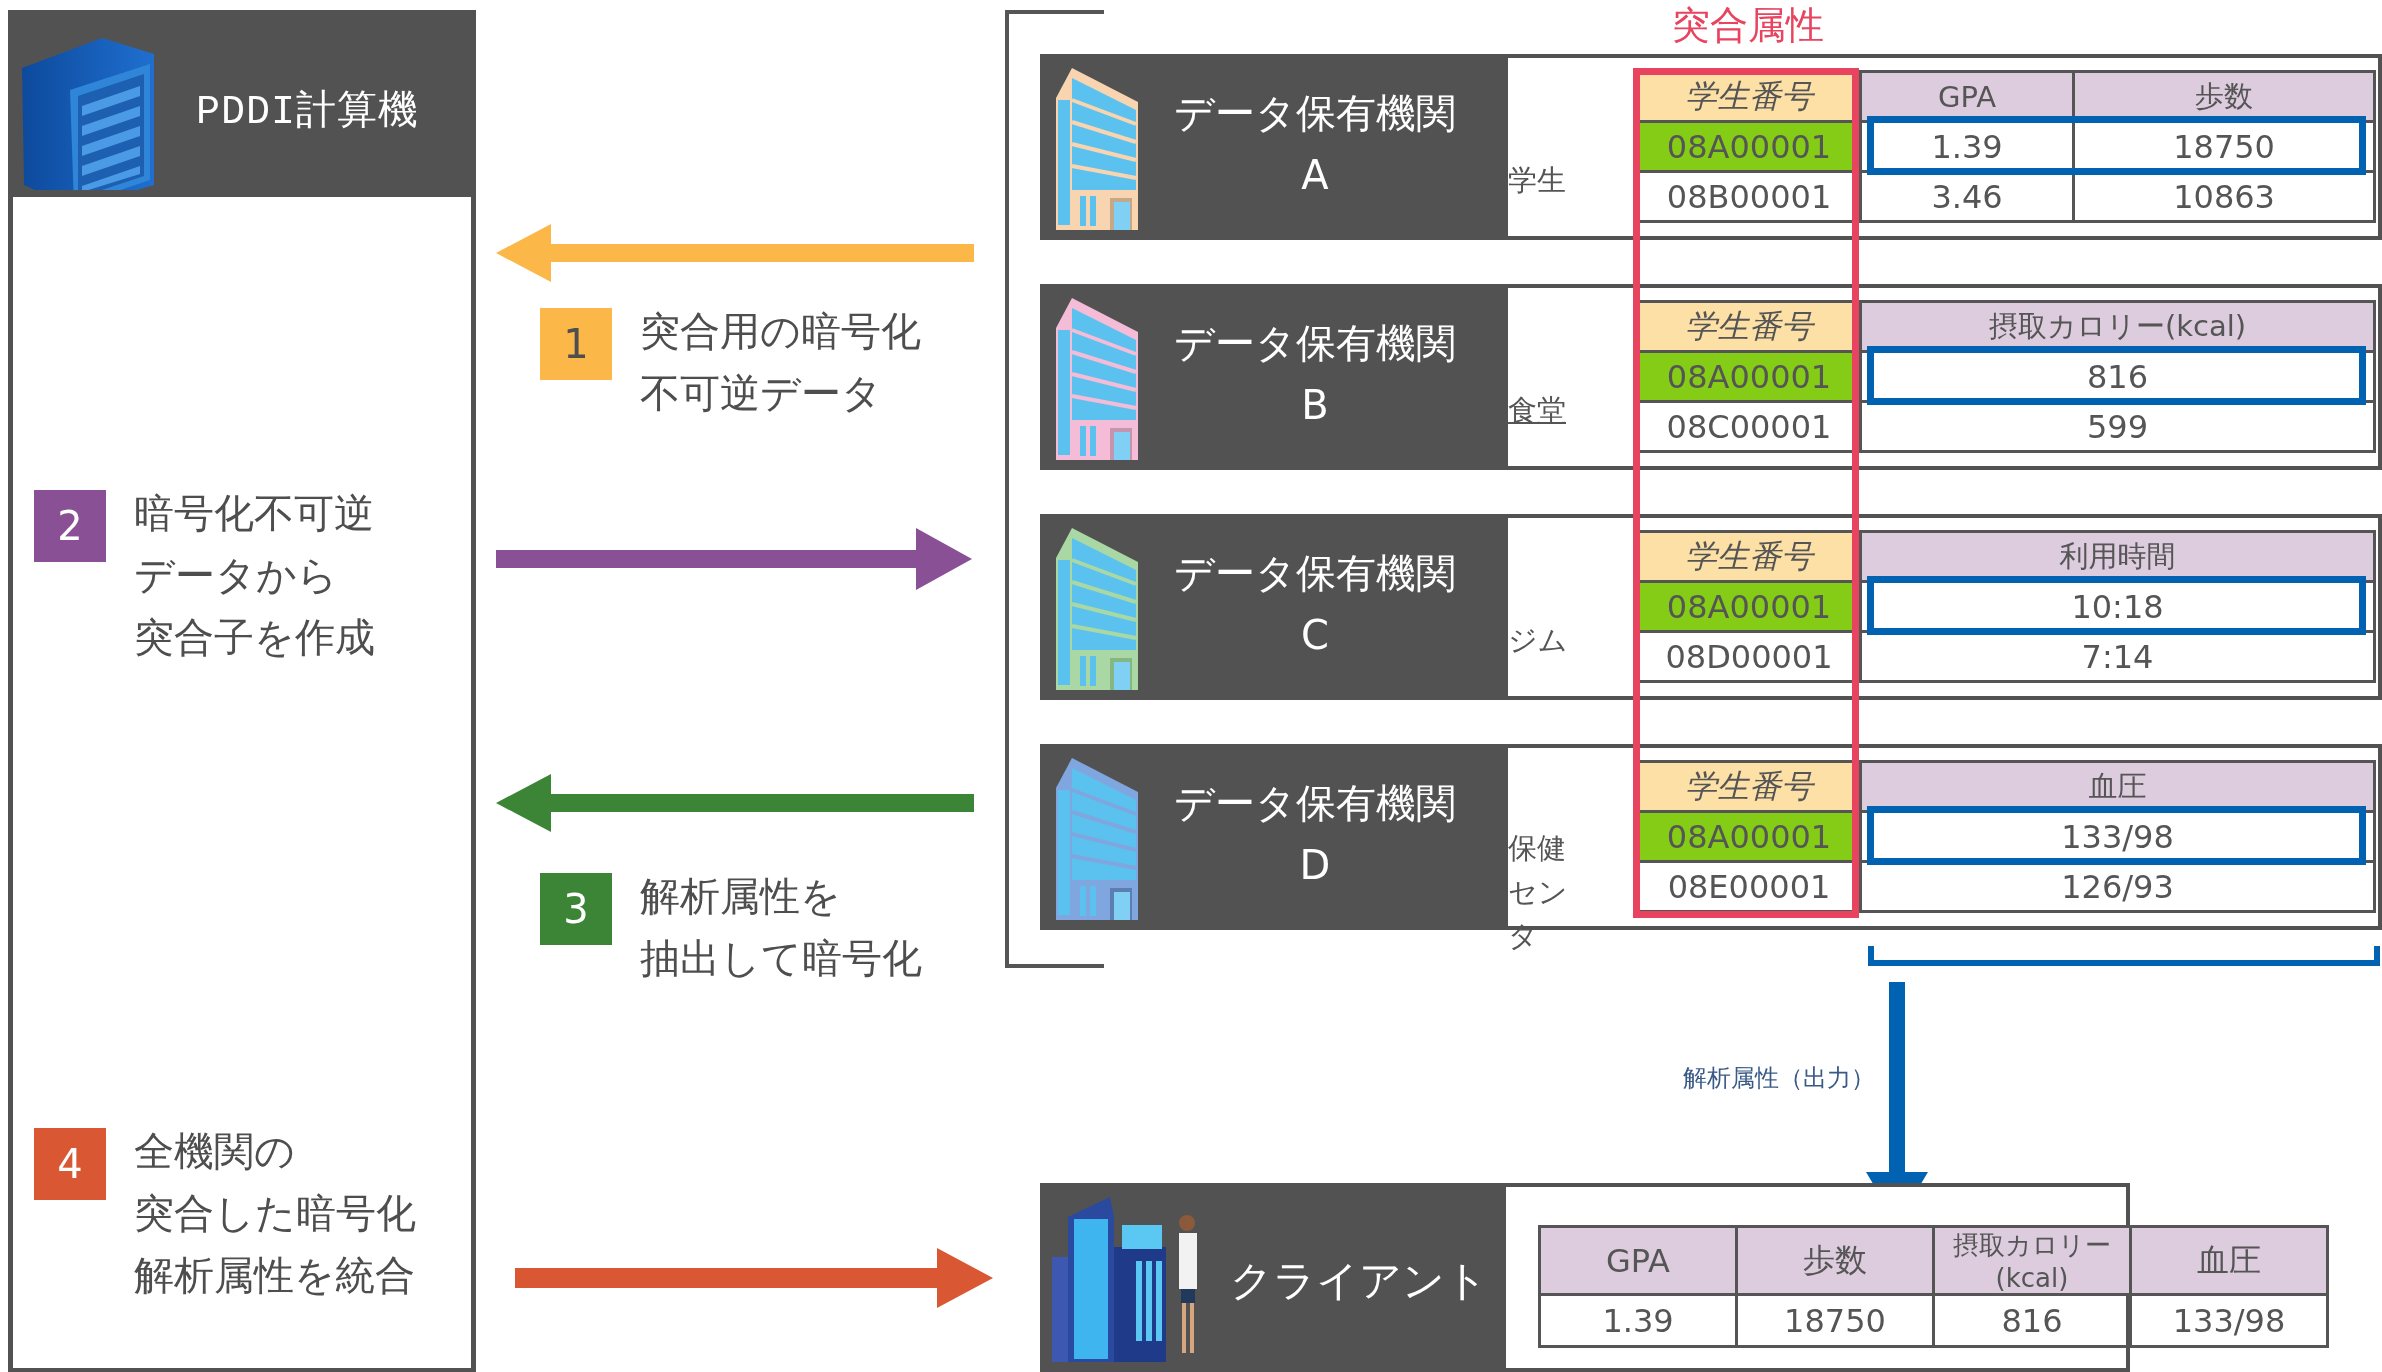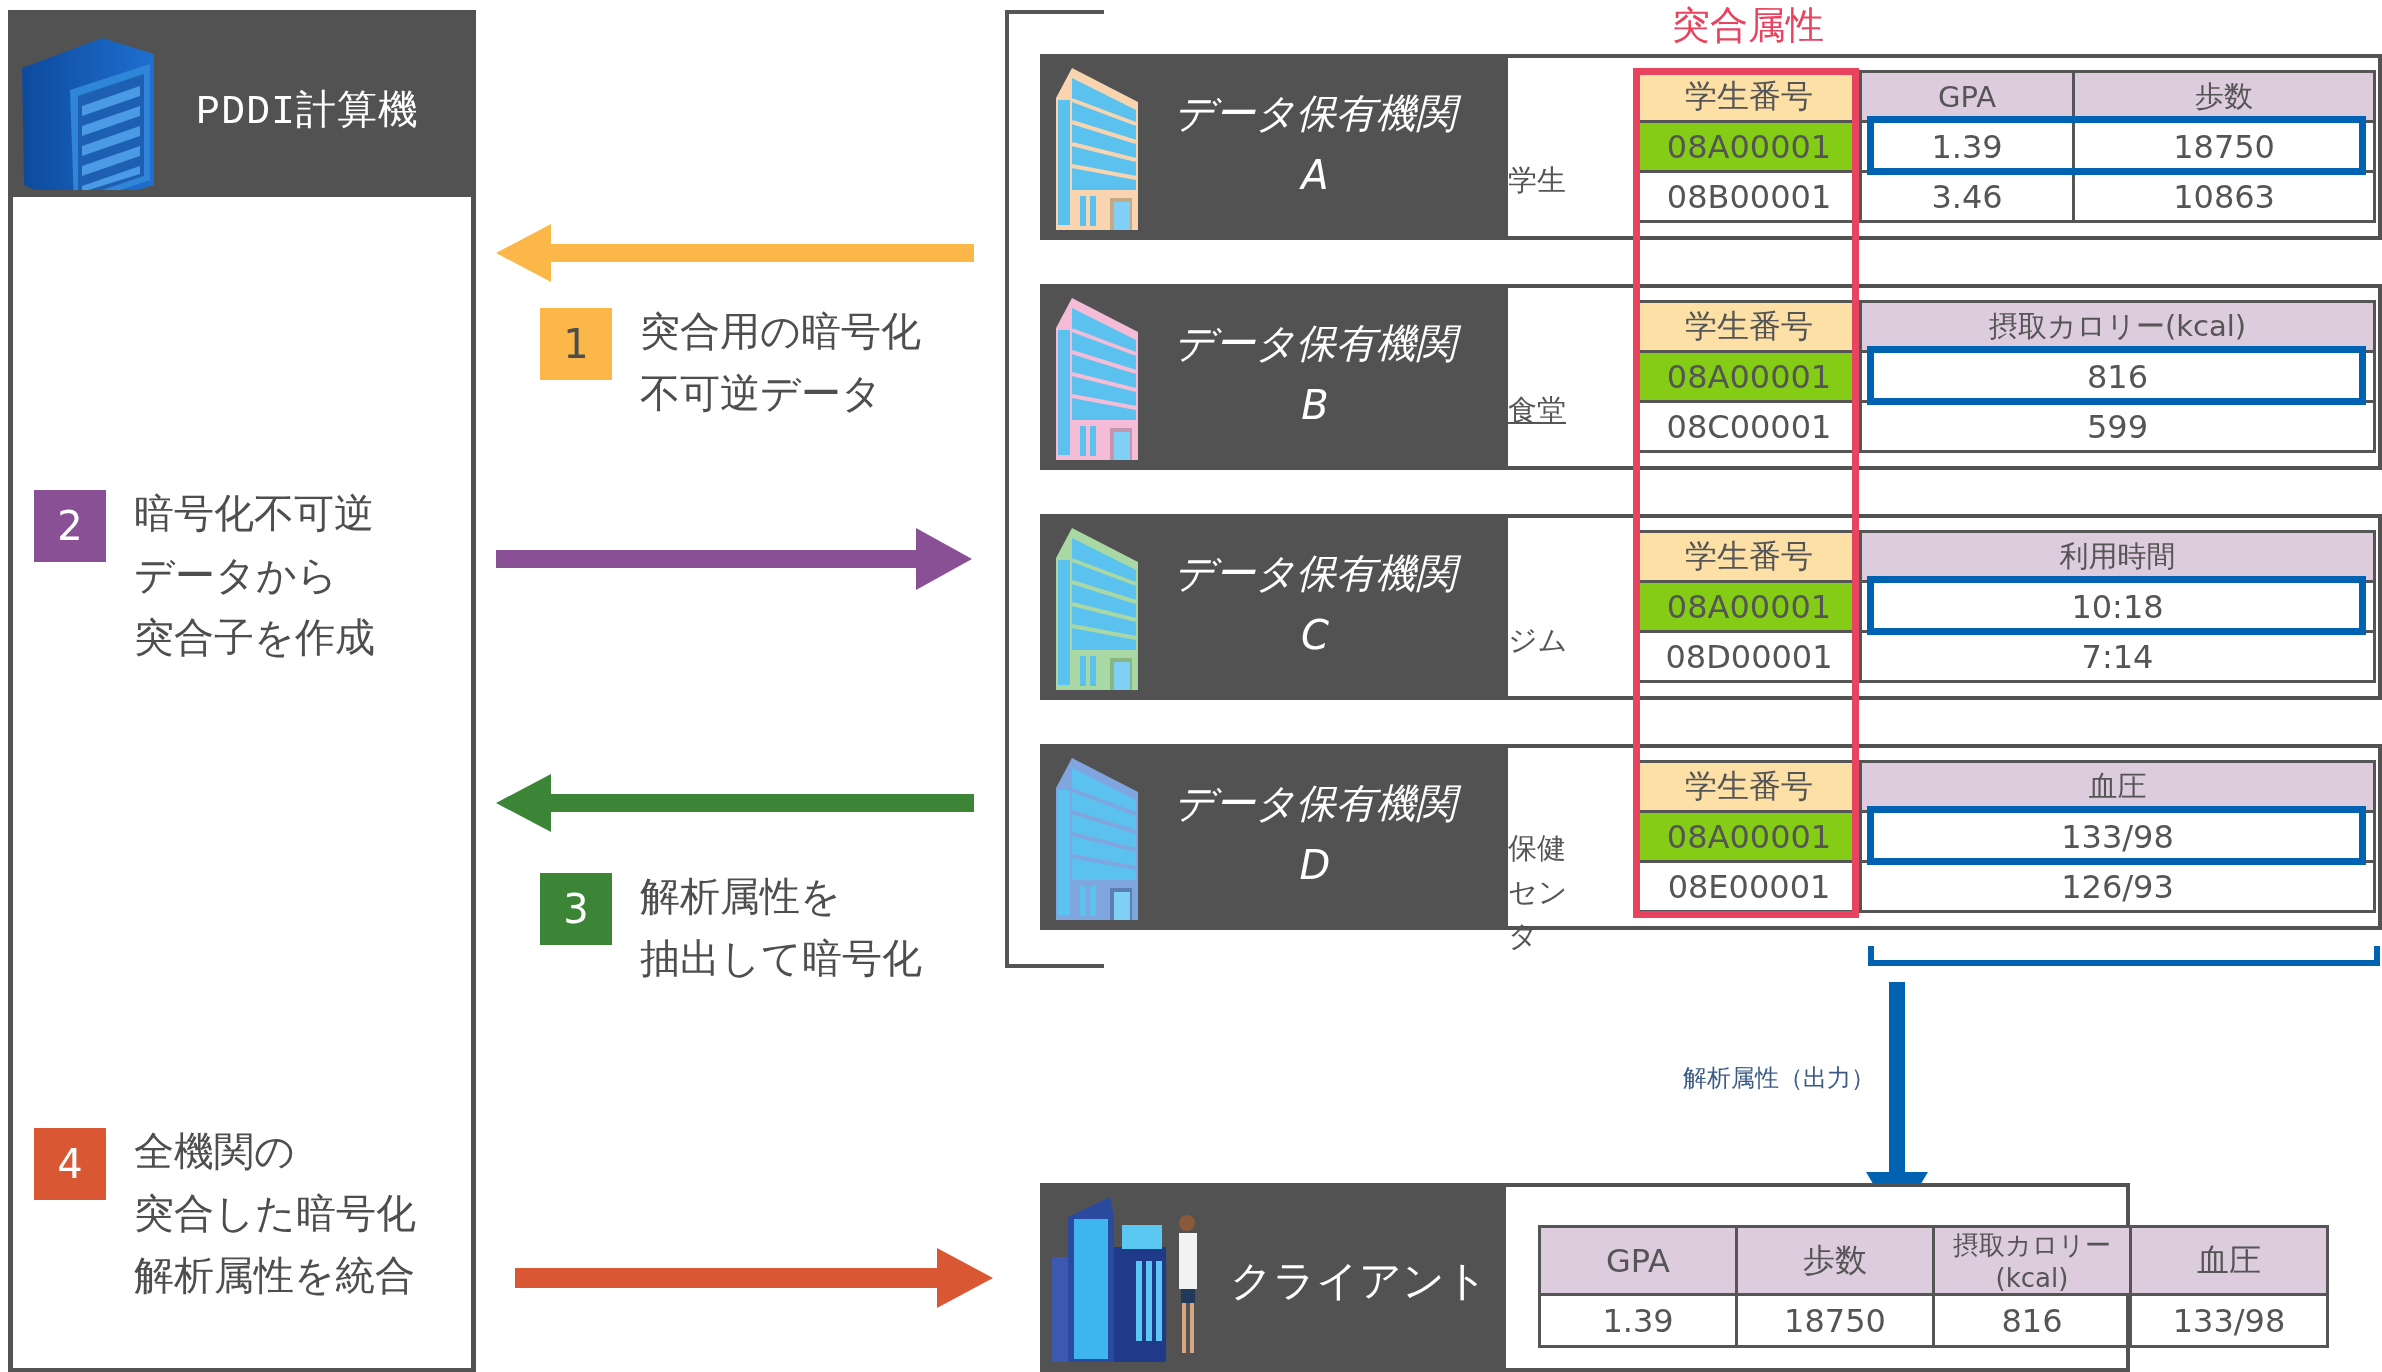--- a/index.html
+++ b/index.html
@@ -24,27 +24,27 @@
   #bracket { left:1005px; top:10px; width:95px; height:958px; border-left:4px solid #555; box-sizing:border-box; }
   #bracket::before { content:""; position:absolute; left:-4px; top:0; width:99px; height:4px; background:#555; }
   #bracket::after { content:""; position:absolute; left:-4px; bottom:0; width:99px; height:4px; background:#555; }
 
   
   #match-label { left:1672px; top:0px; font-size:38px; color:#e8435f; }
 
   
   .holder { position:absolute; left:1040px; width:1342px; height:186px; background:#525252; }
   .holder .icon { position:absolute; left:12px; top:14px; width:90px; height:162px; }
-  .holder .name { position:absolute; left:130px; top:28px; width:290px; text-align:center; color:#fff; font-size:40px; line-height:62px; white-space:pre-line;font-style:italic; }
+  .holder .name { position:absolute; left:130px; top:28px; width:290px; text-align:center; color:#fff; font-size:40px; line-height:62px; white-space:pre-line; }
   .holder .white { position:absolute; left:468px; top:4px; right:4px; bottom:4px; background:#fff; }
   .holder .cat { position:absolute; left:0; width:88px; text-align:left; font-size:29px; color:#555; line-height:44px; white-space:pre-line;margin-top:32px; }
 
   table.dt { position:absolute; border-collapse:collapse; font-size:32px; }
   table.dt td { border:3px solid #555; text-align:center; height:47px; padding:0; color:#555; }
-  table.dt td.hid { background:#fde0a6; }
+  table.dt td.hid { background:#fde0a6;font-style:italic; }
   table.dt td.hattr { background:#dcccde; font-size:29px; }
   table.dt td.idhl { background:#84cc16; }
 
   .redbox { position:absolute; left:1633px; top:68px; width:226px; height:850px; border:7px solid #e8435f; box-sizing:border-box; }
   .bluebox { position:absolute; border:7px solid #0062b1; box-sizing:border-box; }
 
   
   #out-bracket { left:1868px; top:946px; width:512px; height:20px; border:6px solid #0062b1; border-top:none; box-sizing:border-box; }
   #out-label { left:1683px; top:1062px; font-size:24px; color:#3a5a86; }
 

